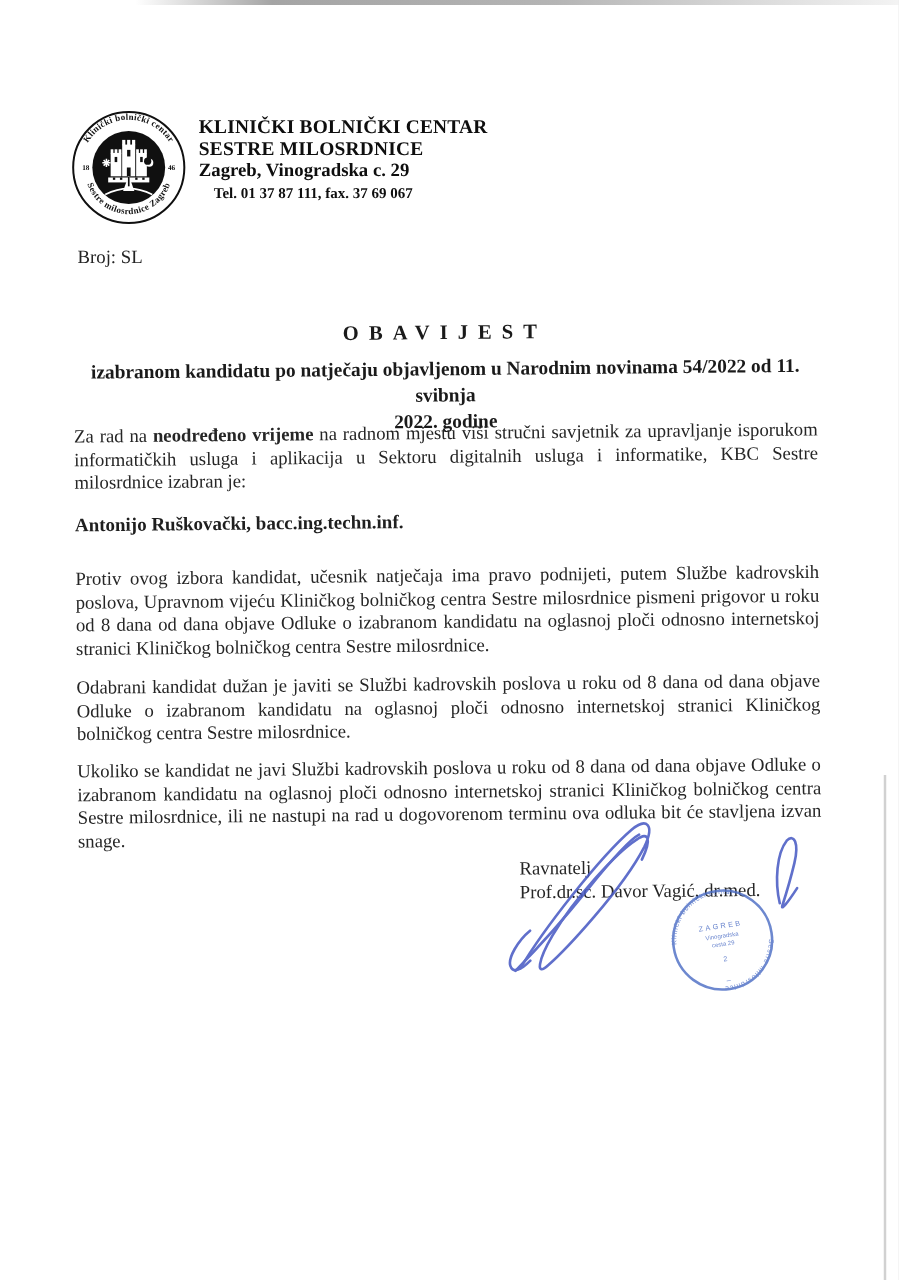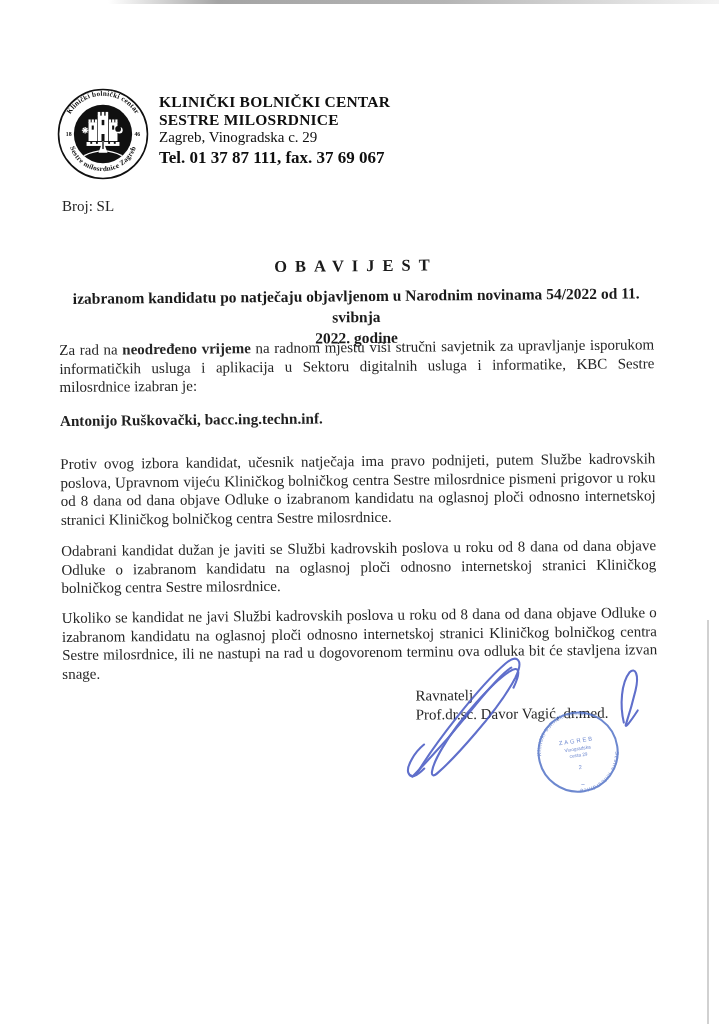--- a/index.html
+++ b/index.html
@@ -12,22 +12,22 @@
   .scan-top{position:absolute;top:0;left:108px;right:0;height:4px;
     background:linear-gradient(to right,rgba(110,110,110,0),rgba(90,90,90,.55) 18%,rgba(90,90,90,.45) 55%,rgba(130,130,130,.25) 85%,rgba(140,140,140,.1));}
   .scan-right{position:absolute;top:620px;bottom:0;left:707px;width:2px;background:rgba(140,140,140,.4);}
 
   
   .letterhead{position:absolute;top:87px;left:56px;display:flex;align-items:flex-start;}
   .seal{width:94px;height:94px;flex:0 0 auto;}
   .lh-text{margin-left:9px;padding-top:6px;color:#0e0e0e;line-height:1.14;}
   .lh-org1{font-weight:bold;font-size:15.5px;letter-spacing:.2px;}
   .lh-org2{font-weight:bold;font-size:15.5px;letter-spacing:.2px;}
-  .lh-addr{font-weight:normal;font-size:15px;margin-top:1px;}
-  .lh-tel{font-weight:bold;font-size:17px;margin-top:2px;}
+  .lh-addr{font-weight:bold;font-size:15px;margin-top:1px;}
+  .lh-tel{font-weight:bold;font-size:12px;margin-top:2px;margin-left:12px;}
 
   
   .meta{position:absolute;left:62px;top:197px;font-size:15px;line-height:1.28;}
 
   
   .tilt{position:absolute;left:0;top:0;width:719px;height:1024px;
     transform:rotate(-0.55deg);transform-origin:62px 640px;}
 
   .title{position:absolute;left:62px;width:595px;top:259px;text-align:center;
     font-weight:bold;font-size:16.5px;letter-spacing:8px;color:#1a1a1a;}

